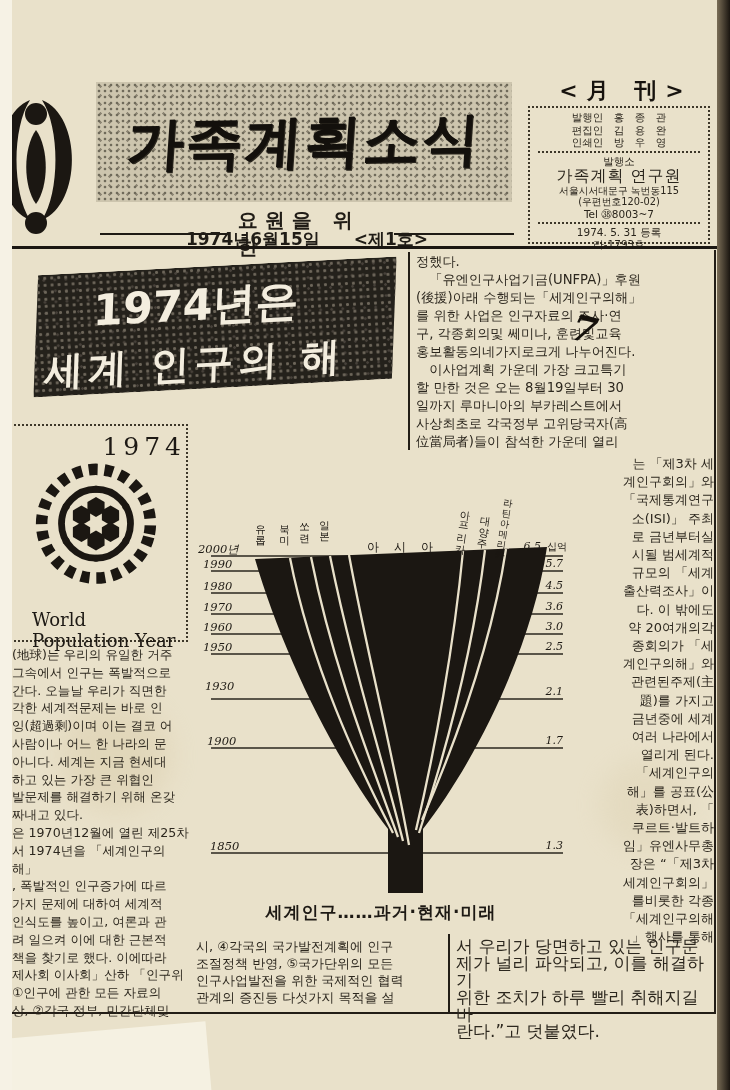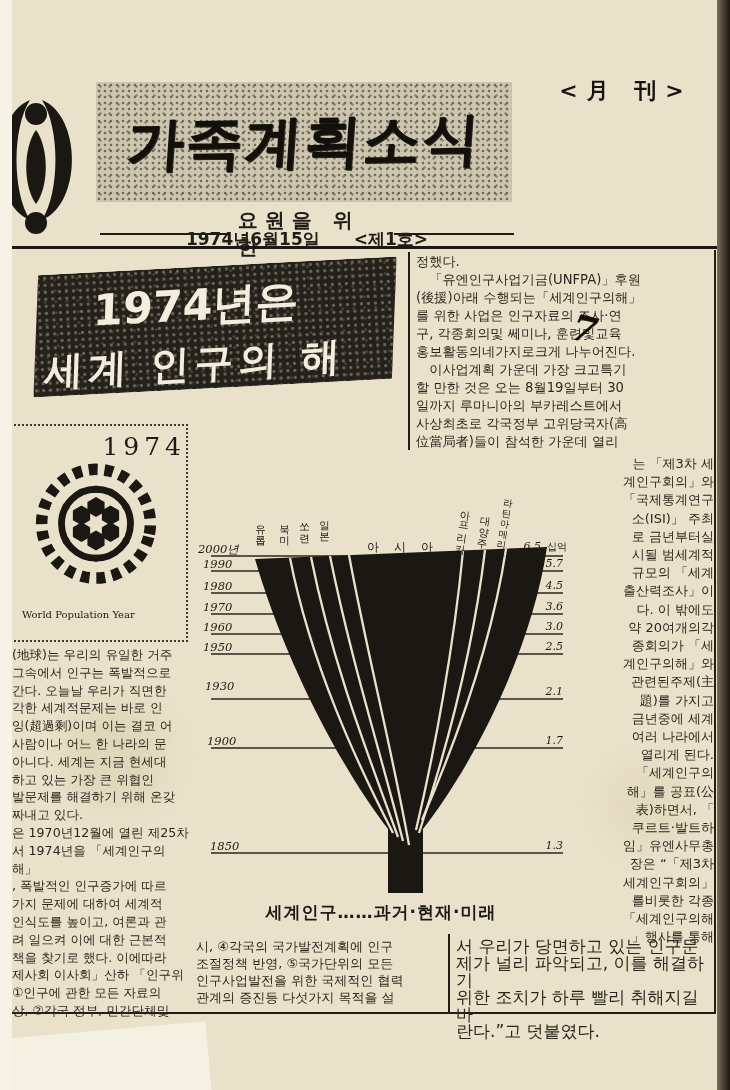--- a/index.html
+++ b/index.html
@@ -65,21 +65,21 @@
   .right-top{left:416px;top:253px;width:298px;font-size:13.2px;line-height:18px;}
   .right-side{left:584px;top:455px;width:130px;font-size:13px;line-height:18.2px;text-align:right;}
   .mid-top{left:196px;top:392px;width:214px;font-size:12.8px;line-height:22.5px;}
   .left-col{left:12px;top:646px;width:178px;font-size:12.6px;line-height:17.8px;}
   .bottom-mid{left:196px;top:938px;width:248px;font-size:13px;line-height:17px;}
   .bottom-right{left:456px;top:938px;width:258px;font-size:17px;line-height:17px;}
   .handseven{left:572px;top:308px;font-size:36px;font-weight:bold;font-style:italic;transform:rotate(14deg);color:#15110c;font-family:"DejaVu Serif",serif;}
   
   .sidebox{left:6px;top:424px;width:182px;height:218px;border:2px dotted #3d3729;border-left:none;box-sizing:border-box;text-align:center;}
   .sidebox .yr{font-size:25px;letter-spacing:5px;margin-top:6px;color:#1d1914;}
-  .sidebox .wpy{font-size:10px;text-align:left;margin:6px 0 0 16px;color:#1d1914;}
+  .sidebox .wpy{font-size:18px;text-align:left;margin:6px 0 0 26px;color:#1d1914;}
   
   .chart{left:195px;top:495px;width:375px;height:440px;overflow:visible;}
   .chart svg{position:absolute;left:0;top:0;}
   .ylab{position:absolute;font-size:11.5px;font-style:italic;font-family:"DejaVu Serif",serif;color:#1e1a14;width:44px;}
   .vlab{position:absolute;font-size:11px;font-style:italic;font-family:"DejaVu Serif",serif;color:#1e1a14;width:40px;text-align:right;}
   .unitlab{position:absolute;font-size:10px;color:#1e1a14;}
   .vreg{position:absolute;writing-mode:vertical-rl;text-orientation:upright;font-size:10.5px;letter-spacing:1px;color:#1b1712;line-height:12px;}
   .hreg{position:absolute;font-size:12px;letter-spacing:15px;color:#1b1712;}
   .caption{left:225px;top:901px;width:312px;text-align:center;font-size:17px;font-weight:bold;letter-spacing:1px;color:#1d1914;}
 </style>
@@ -106,20 +106,34 @@
     <div class="dash" style="width:130px;"></div>
     <div class="subtitle-text">요원을 위한</div>
     <div class="dash" style="width:120px;"></div>
   </div>
   <div class="abs date-row">
     <span>1974년6월15일</span>
     <span>&lt;제1호&gt;</span>
   </div>
 
   <div class="abs monthly">&lt;月 刊&gt;</div>
+  <div class="abs pubbox">
+    <div class="staff" style="white-space:pre-line;">발행인　홍　종　관
+편집인　김　용　완
+인쇄인　방　우　영</div>
+    <div class="div"></div>
+    <div>발행소</div>
+    <div class="pub-name">가족계획 연구원</div>
+    <div class="pub-small">서울시서대문구 녹번동115</div>
+    <div class="pub-small">(우편번호120-02)</div>
+    <div>Tel ㊳8003~7</div>
+    <div class="div"></div>
+    <div>1974. 5. 31 등록</div>
+    <div>라-1793호</div>
+  </div>
 
   <div class="abs header-rule"></div>
 
   <div class="abs banner">
     <div class="banner-l1">1974년은</div>
     <div class="banner-l2">세계 인구의 해</div>
   </div>
 
   <div class="abs vrule" style="left:408px;top:252px;width:2px;height:198px;"></div>
   <div class="abs vrule" style="left:714px;top:250px;width:2px;height:764px;"></div>

